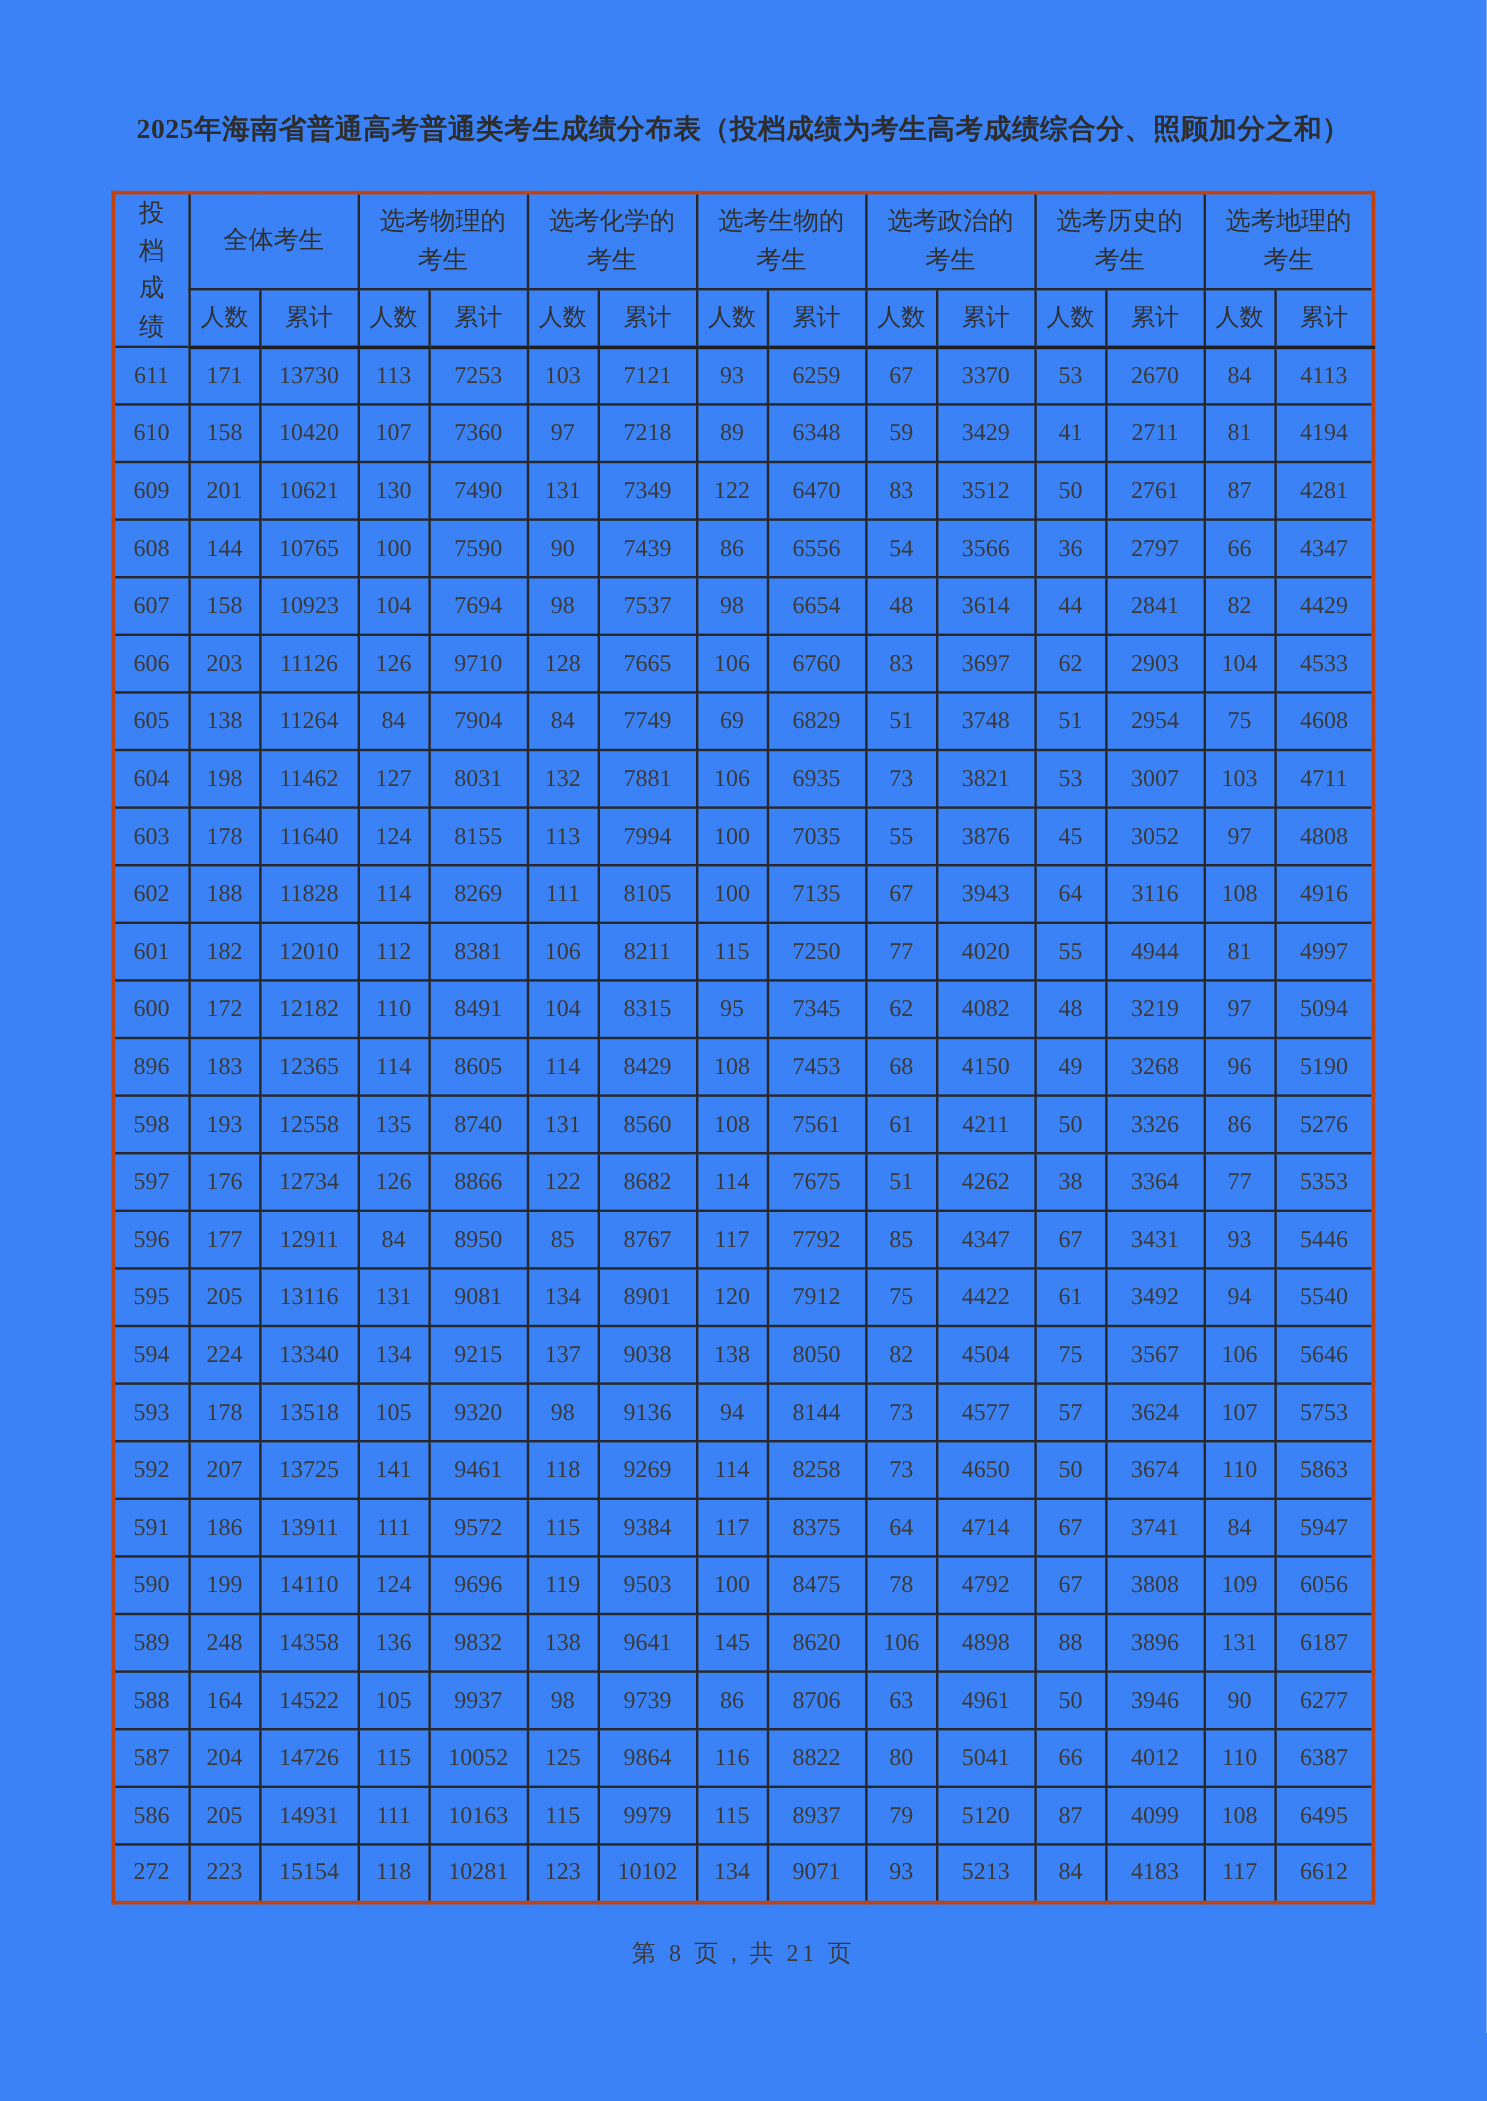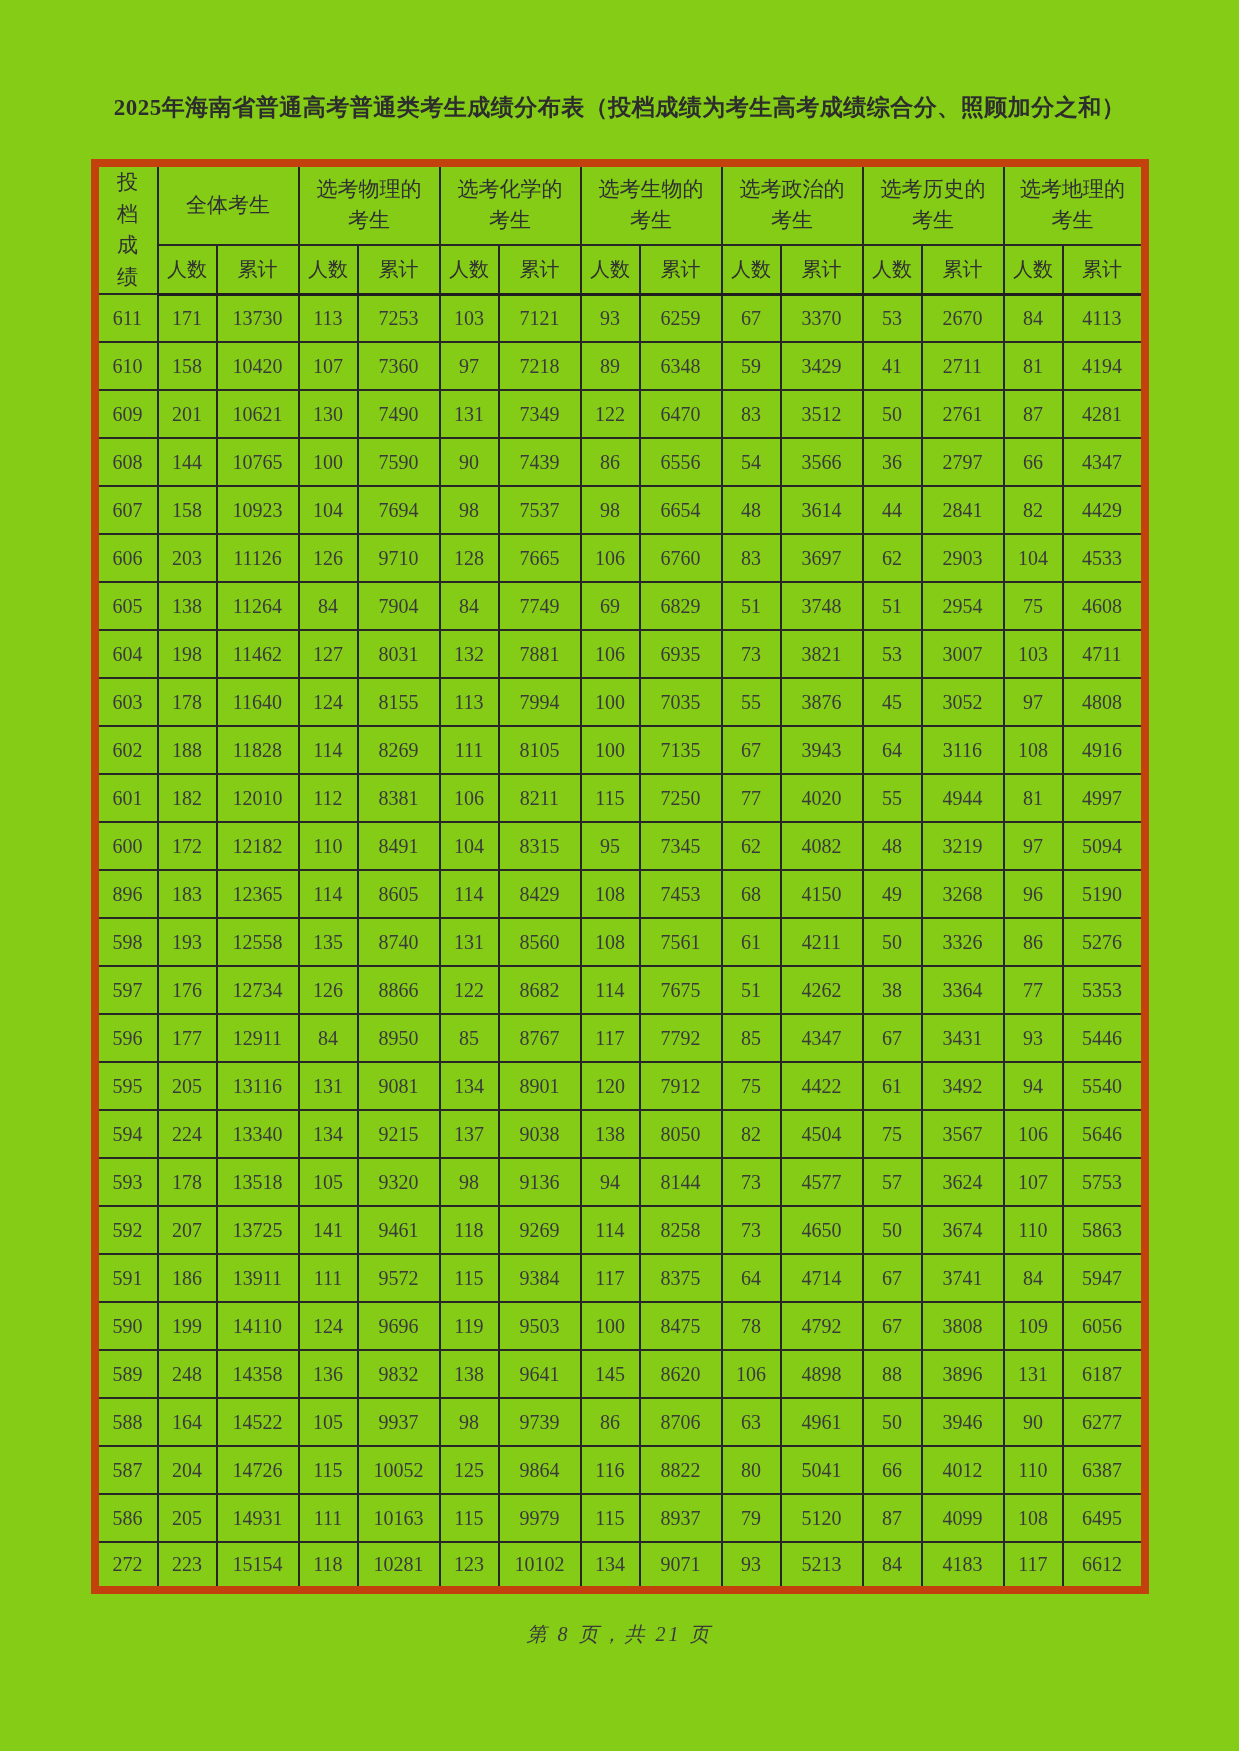--- a/index.html
+++ b/index.html
@@ -5,38 +5,38 @@
   * { margin: 0; padding: 0; box-sizing: border-box; }
   html, body {
     width: 1239px;
     background: #fbfbfb;
     font-family: "Liberation Serif", "DejaVu Serif", serif;
     color: #343434;
   }
   .page {
     width: 1239px;
     height: 1751px;
-    background: #84cc16;
+    background: #3b82f6;
     padding-top: 92px;
     overflow: hidden;
   }
   .title {
     text-align: center;
     font-size: 23px;
     font-weight: 600;
     letter-spacing: 0.5px;
     color: #2d2d2d;
     white-space: nowrap;
   }
   table.score-table {
     width: 1050px;
     margin: 36px auto 0;
     border-collapse: collapse;
     table-layout: fixed;
-    border: 8px solid #c2410c;
+    border: 3px solid #c2410c;
   }
   .score-table th, .score-table td {
     border: 2px solid #272727;
     text-align: center;
     vertical-align: middle;
     font-weight: normal;
     overflow: hidden;
   }
   col.c-score { width: 63px; }
   col.c-count { width: 59px; }
@@ -64,21 +64,20 @@
     height: 48px;
     font-size: 20px;
     color: #3a3a3a;
   }
   .footer {
     text-align: center;
     margin-top: 27px;
     font-size: 20px;
     letter-spacing: 3px;
     color: #3a3a3a;
-    font-style: italic;
   }
 </style>
 </head>
 <body>
 
 <div class="page">
 
   <div class="title">2025年海南省普通高考普通类考生成绩分布表（投档成绩为考生高考成绩综合分、照顾加分之和）</div>
 
   <table class="score-table">

